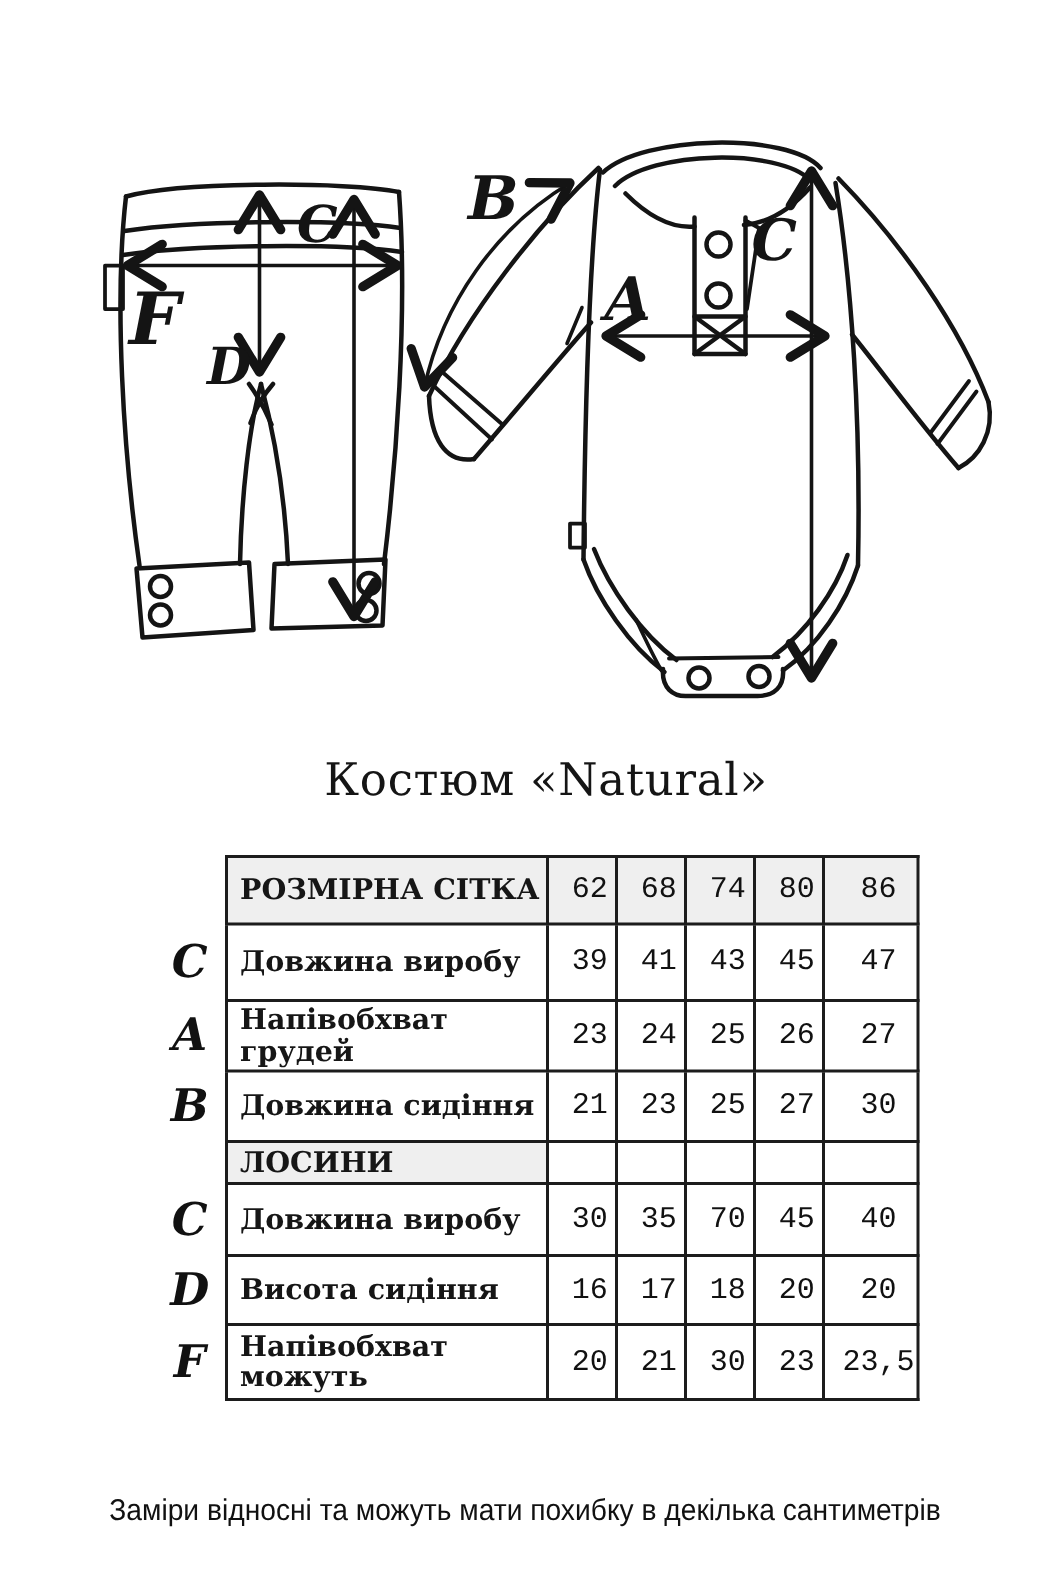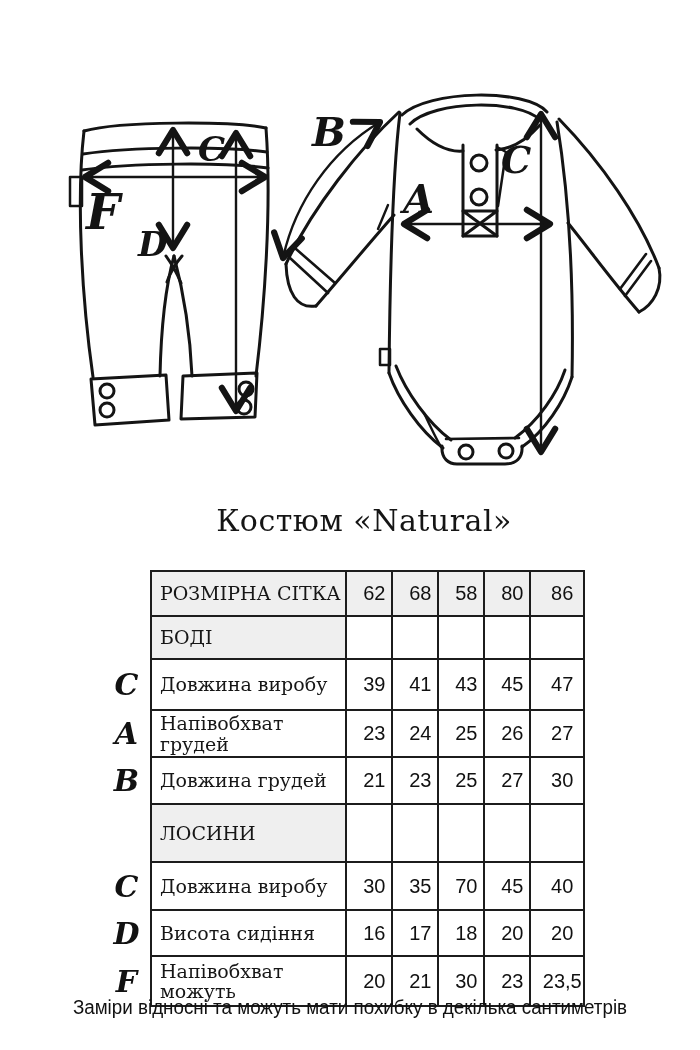--- a/index.html
+++ b/index.html
@@ -18,31 +18,31 @@
 
   .table-block { position:absolute; top:570px; left:103px; }
   .size-table { border-collapse:collapse; table-layout:fixed; }
   .size-table td { border:2px solid #1c1c1c; box-sizing:border-box; vertical-align:middle; }
   td.letter-cell {
     border:none; background:transparent; width:48px; text-align:center;
     font-family:"DejaVu Serif", serif; font-style:italic; font-weight:700; font-size:30px; color:#111;
   }
   td.label-cell {
     width:181px; font-family:"DejaVu Serif", serif; font-size:19px;
-    padding:2px 4px 2px 8px; line-height:1.08; color:#161616;
+    padding:2px 4px 2px 8px; line-height:1.08; color:#161616;font-weight:bold;
   }
   td.value-cell {
-    width:46px; text-align:center; font-family:Liberation Sans, sans-serif;
+    width:46px; text-align:center; font-family:Liberation Mono, monospace;
     font-size:20px; color:#111;padding-left:12px;
   }
   tr.header-row td.label-cell { white-space:nowrap; }
   tr.header-row td:not(.letter-cell) { background:#efefef; }
   tr.section-row td.label-cell { background:#efefef; }
   tr.r0 { height:45px; } tr.r1 { height:43px; } tr.r2 { height:51px; }
-  tr.r3 { height:46px; } tr.r4 { height:47px; } tr.r5 { height:58px; }
+  tr.r3 { height:46px; } tr.r4 { height:47px; } tr.r5 { height:28px; }
   tr.r6 { height:48px; } tr.r7 { height:46px; } tr.r8 { height:50px; }
 
   .disclaimer {
     position:absolute; top:996px; left:0; width:700px; margin:0;
     text-align:center; font-family:"Liberation Sans", sans-serif;
     font-size:20px; color:#111;
     transform:scaleX(0.94); transform-origin:center;
   }
 </style>
 </head>
@@ -127,32 +127,23 @@
   <h1 class="title">Костюм «Natural»</h1>
 
   <div class="table-block">
     <table class="size-table">
       <tbody>
         <tr class="row r0 header-row">
           <td class="letter-cell"></td>
           <td class="label-cell">РОЗМІРНА СІТКА</td>
           <td class="value-cell">62</td>
           <td class="value-cell">68</td>
-          <td class="value-cell">58</td>
+          <td class="value-cell">74</td>
           <td class="value-cell">80</td>
           <td class="value-cell">86</td>
-        </tr>
-        <tr class="row r1 section-row">
-          <td class="letter-cell"></td>
-          <td class="label-cell">БОДІ</td>
-          <td class="value-cell"></td>
-          <td class="value-cell"></td>
-          <td class="value-cell"></td>
-          <td class="value-cell"></td>
-          <td class="value-cell"></td>
         </tr>
         <tr class="row r2">
           <td class="letter-cell">C</td>
           <td class="label-cell">Довжина виробу</td>
           <td class="value-cell">39</td>
           <td class="value-cell">41</td>
           <td class="value-cell">43</td>
           <td class="value-cell">45</td>
           <td class="value-cell">47</td>
         </tr>
@@ -160,21 +151,21 @@
           <td class="letter-cell">A</td>
           <td class="label-cell">Напівобхват грудей</td>
           <td class="value-cell">23</td>
           <td class="value-cell">24</td>
           <td class="value-cell">25</td>
           <td class="value-cell">26</td>
           <td class="value-cell">27</td>
         </tr>
         <tr class="row r4">
           <td class="letter-cell">B</td>
-          <td class="label-cell">Довжина грудей</td>
+          <td class="label-cell">Довжина сидіння</td>
           <td class="value-cell">21</td>
           <td class="value-cell">23</td>
           <td class="value-cell">25</td>
           <td class="value-cell">27</td>
           <td class="value-cell">30</td>
         </tr>
         <tr class="row r5 section-row">
           <td class="letter-cell"></td>
           <td class="label-cell">ЛОСИНИ</td>
           <td class="value-cell"></td>

